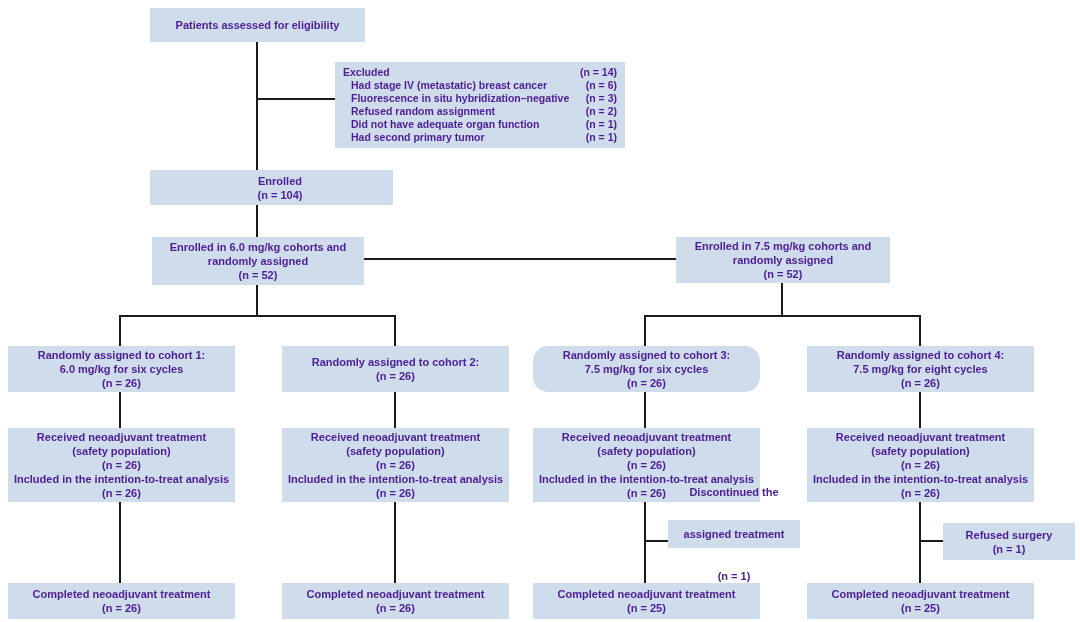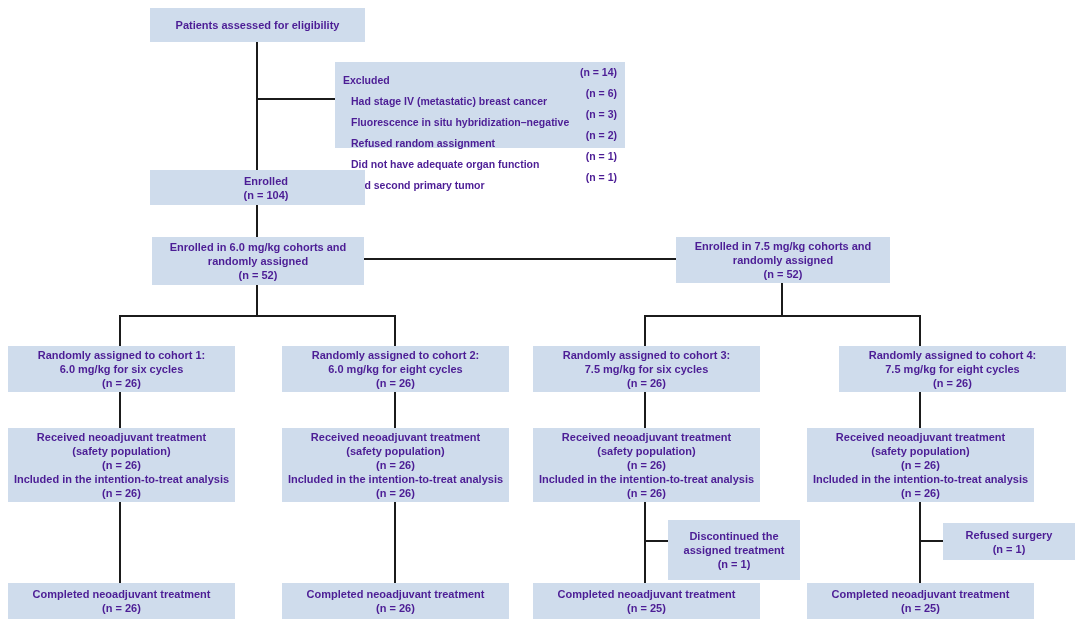--- a/index.html
+++ b/index.html
@@ -30,21 +30,21 @@
     background:#cfdcec;
     font-size:10.5px;
     font-weight:bold;
     line-height:13px;
     box-sizing:border-box;
     padding:4px 8px 4px 8px;
     display:flex;
     flex-direction:column;
   }
   .xrow{display:flex;justify-content:space-between;}
-  .xrow .lbl{white-space:nowrap;margin-top:8px;}
+  .xrow .lbl{white-space:nowrap;}
   .xrow .cnt{white-space:nowrap;margin-left:10px;}
   .xrow.indent .lbl{padding-left:8px;text-align:center;}
   .vline,.hline{position:absolute;background:#1b1b1b;}
   .vline{width:2px;}
   .hline{height:2px;}
 </style>
 </head>
 <body>
 
 <div id="canvas">
@@ -101,21 +101,21 @@
     <div class="xrow indent">
       <span class="lbl">Did not have adequate organ function</span>
       <span class="cnt">(n = 1)</span>
     </div>
     <div class="xrow indent">
       <span class="lbl">Had second primary tumor</span>
       <span class="cnt">(n = 1)</span>
     </div>
   </div>
 
-  <div class="node" style="left:150px;top:170px;width:215px;height:35px;padding-left:21px;">
+  <div class="node" style="left:150px;top:170px;width:243px;height:35px;padding-left:21px;">
     <div class="ln">Enrolled</div>
     <div class="ln">(n = 104)</div>
   </div>
 
   <div class="node" style="left:152px;top:237px;width:212px;height:48px;">
     <div class="ln">Enrolled in 6.0 mg/kg cohorts and</div>
     <div class="ln">randomly assigned</div>
     <div class="ln">(n = 52)</div>
   </div>
 
@@ -126,31 +126,30 @@
   </div>
 
   <div class="node" style="left:8px;top:346px;width:227px;height:46px;">
     <div class="ln">Randomly assigned to cohort 1:</div>
     <div class="ln">6.0 mg/kg for six cycles</div>
     <div class="ln">(n = 26)</div>
   </div>
 
   <div class="node" style="left:282px;top:346px;width:227px;height:46px;">
     <div class="ln">Randomly assigned to cohort 2:</div>
-    <div class="ln">6.0 mg/kg for eight cycles</div>
-    <div class="ln">(n = 26)</div>
-  </div>
-
-  <div class="node" style="left:533px;top:346px;width:227px;height:46px;">
+    <div class="ln">(n = 26)</div>
+  </div>
+
+  <div class="node" style="left:533px;top:346px;width:227px;height:46px;border-radius:15px;">
     <div class="ln">Randomly assigned to cohort 3:</div>
     <div class="ln">7.5 mg/kg for six cycles</div>
     <div class="ln">(n = 26)</div>
   </div>
 
-  <div class="node" style="left:807px;top:346px;width:227px;height:46px;margin-left:32px;">
+  <div class="node" style="left:807px;top:346px;width:227px;height:46px;">
     <div class="ln">Randomly assigned to cohort 4:</div>
     <div class="ln">7.5 mg/kg for eight cycles</div>
     <div class="ln">(n = 26)</div>
   </div>
 
   <div class="node" style="left:8px;top:428px;width:227px;height:74px;">
     <div class="ln">Received neoadjuvant treatment</div>
     <div class="ln">(safety population)</div>
     <div class="ln">(n = 26)</div>
     <div class="ln">Included in the intention-to-treat analysis</div>
@@ -174,21 +173,21 @@
   </div>
 
   <div class="node" style="left:807px;top:428px;width:227px;height:74px;">
     <div class="ln">Received neoadjuvant treatment</div>
     <div class="ln">(safety population)</div>
     <div class="ln">(n = 26)</div>
     <div class="ln">Included in the intention-to-treat analysis</div>
     <div class="ln">(n = 26)</div>
   </div>
 
-  <div class="node" style="left:668px;top:520px;width:132px;height:60px;">
+  <div class="node" style="left:668px;top:520px;width:132px;height:28px;gap:28px;">
     <div class="ln">Discontinued the</div>
     <div class="ln">assigned treatment</div>
     <div class="ln">(n = 1)</div>
   </div>
 
   <div class="node" style="left:943px;top:523px;width:132px;height:37px;">
     <div class="ln">Refused surgery</div>
     <div class="ln">(n = 1)</div>
   </div>
 

